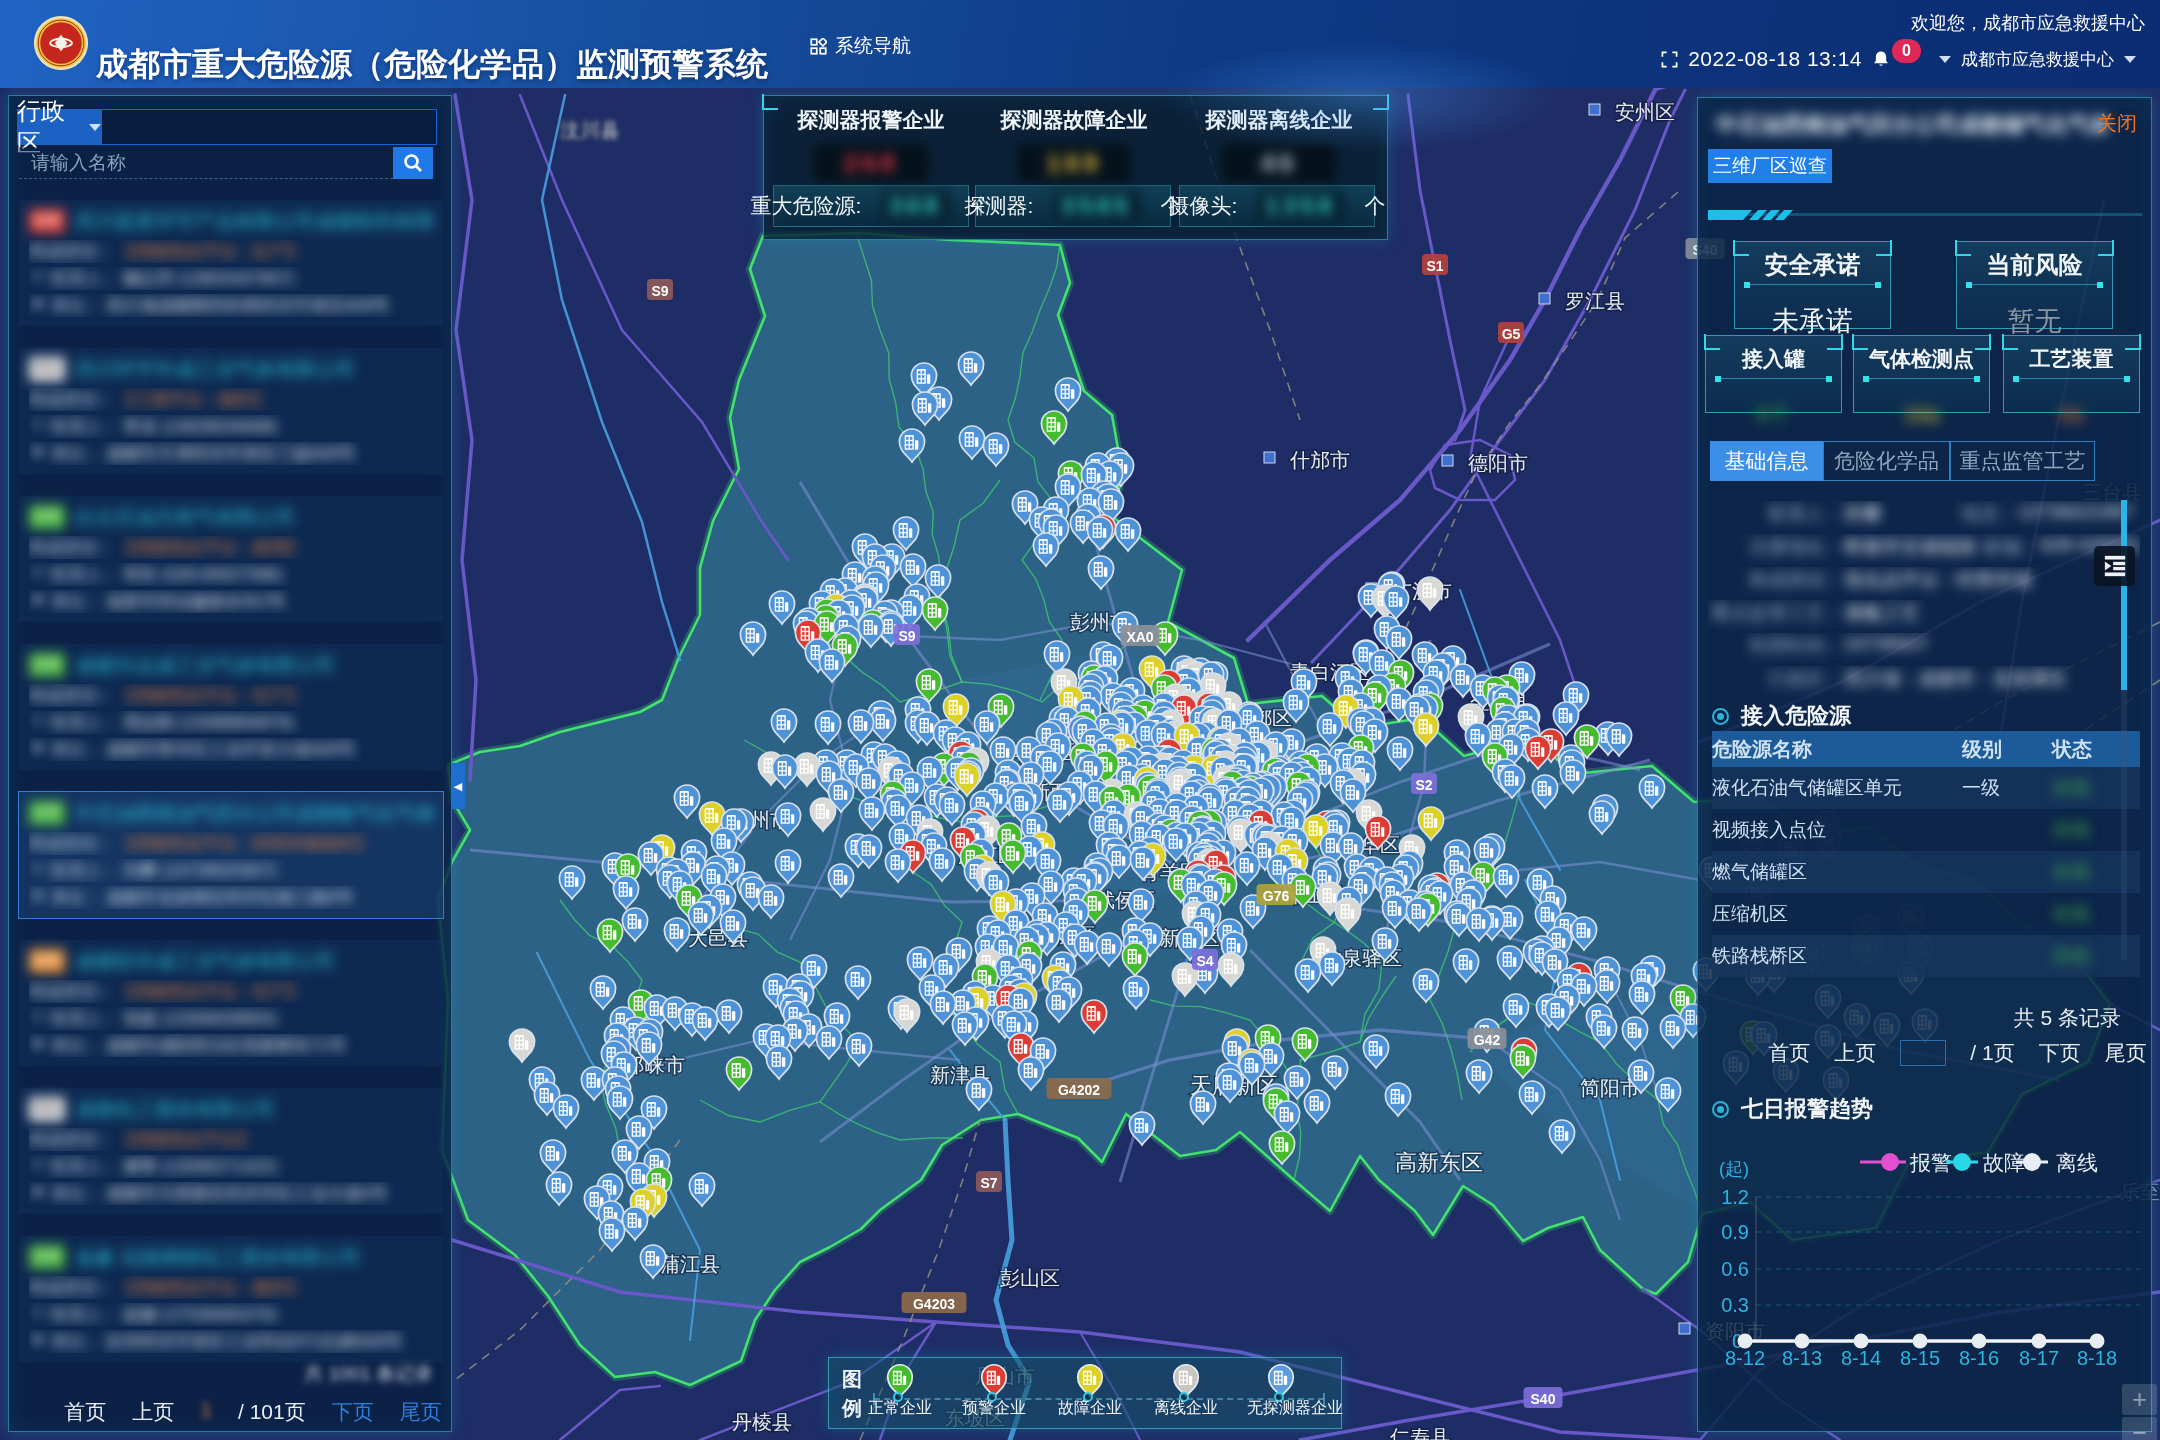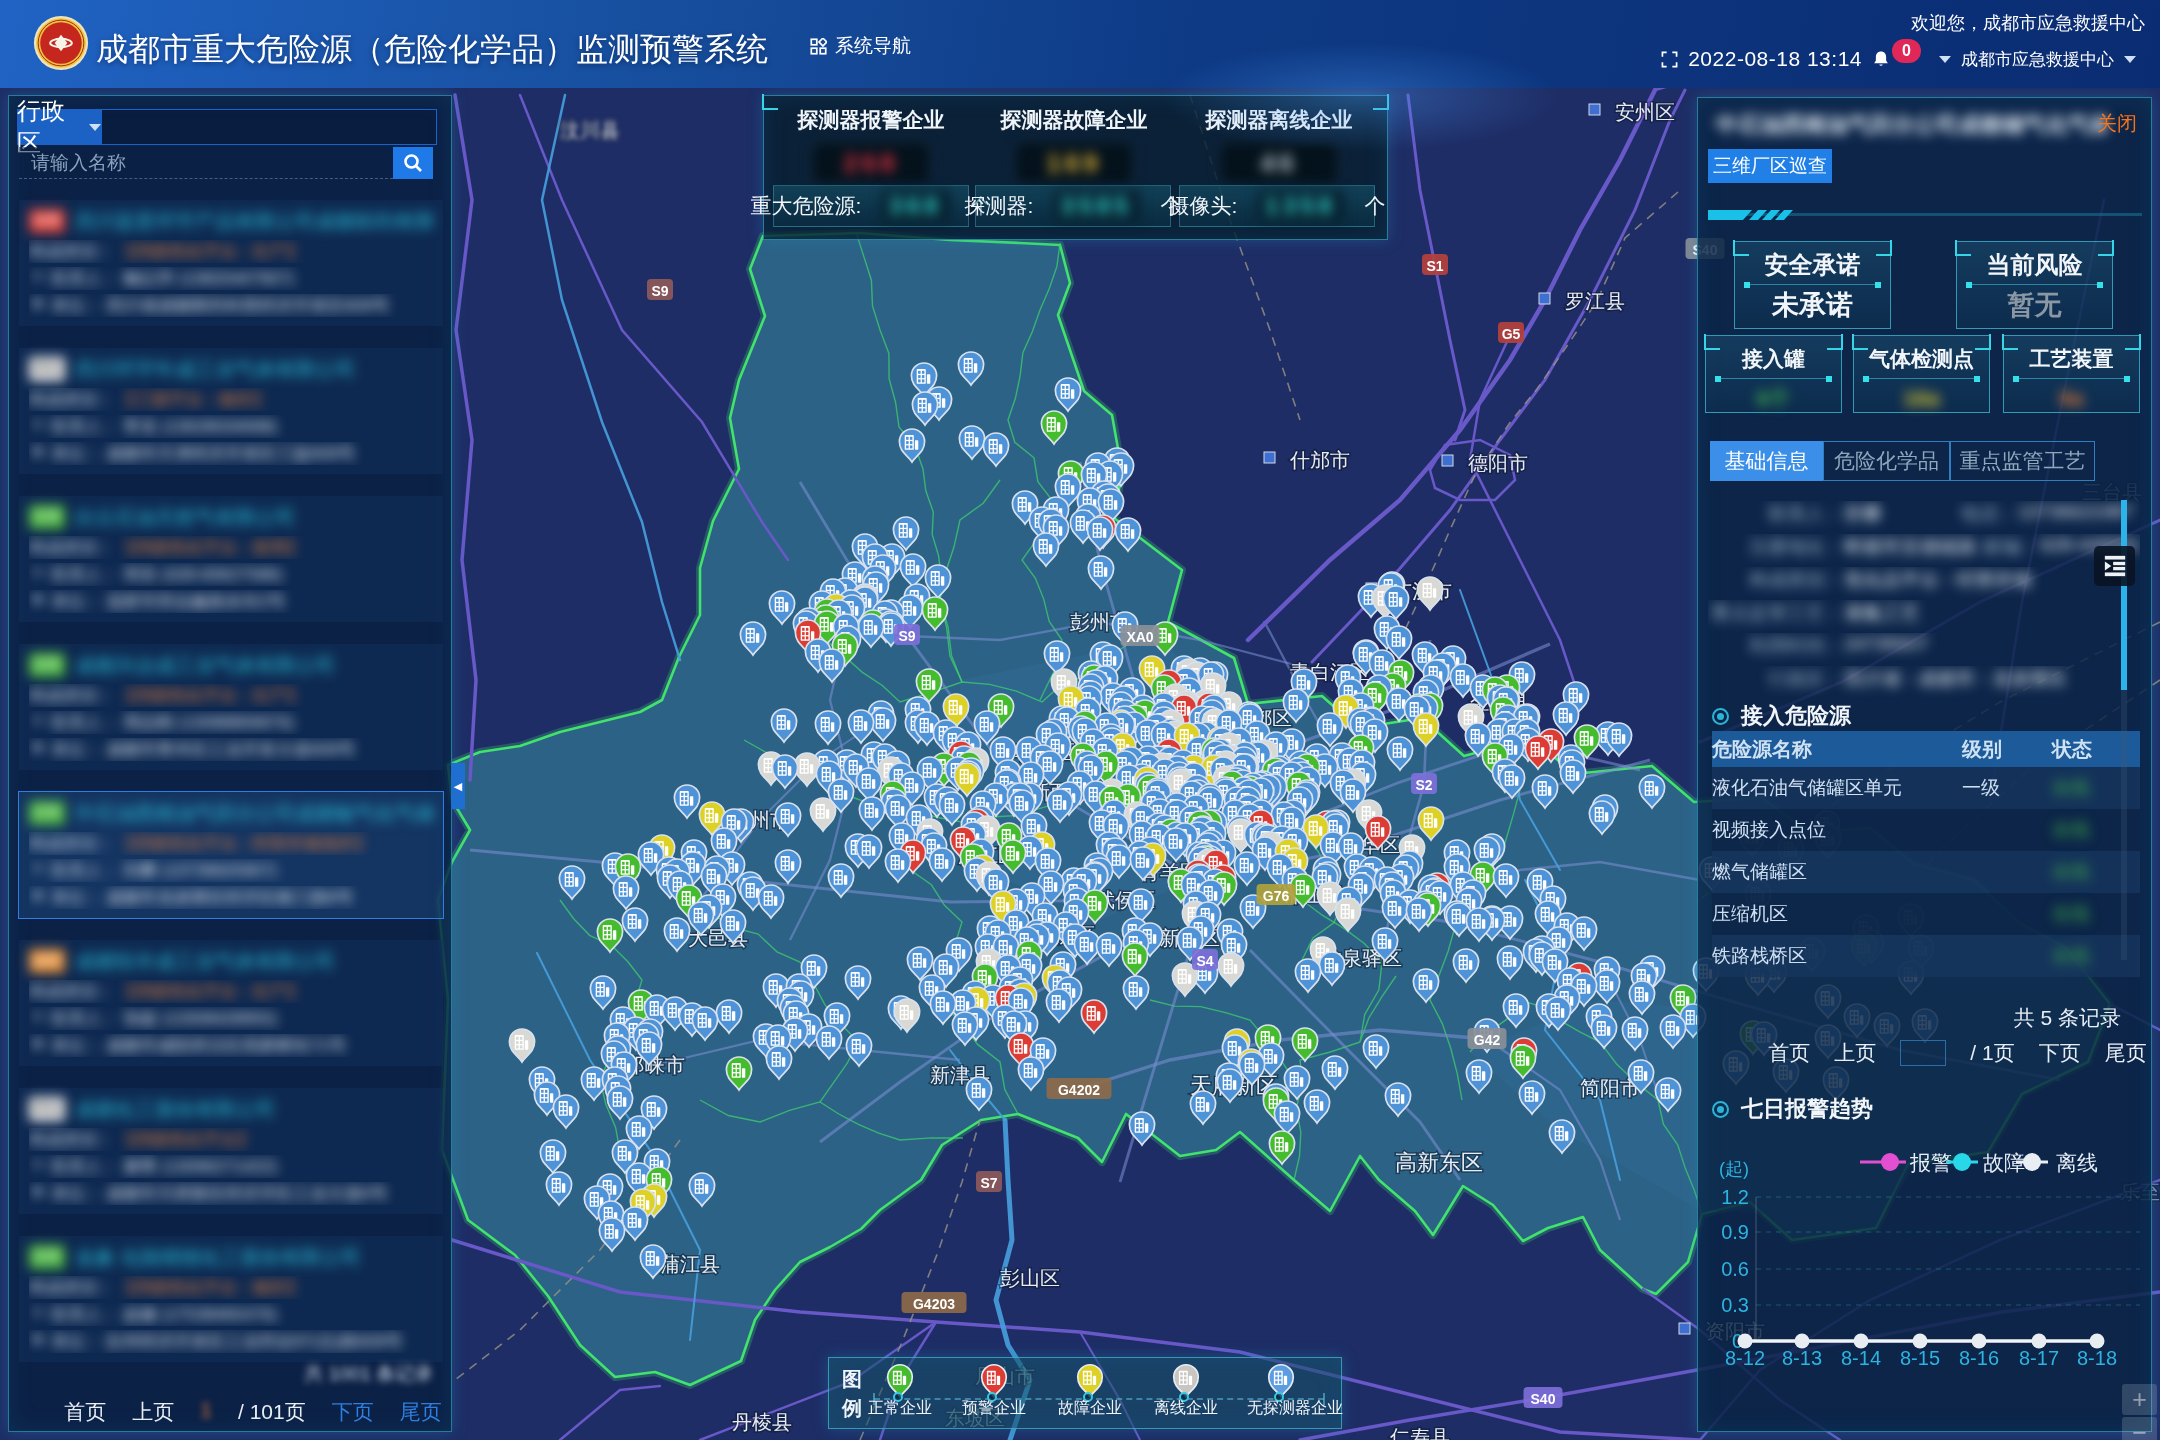--- a/index.html
+++ b/index.html
@@ -3,21 +3,21 @@
 <style>
 *{margin:0;padding:0;box-sizing:border-box}
 html,body{width:2160px;height:1440px;overflow:hidden;background:#1e2d66;font-family:"Liberation Sans",sans-serif}
 #stage{position:relative;width:2160px;height:1440px}
 #map{position:absolute;left:0;top:0}
 .blur{filter:blur(6px)}
 .blur3{filter:blur(3.5px)}
 #hdr{position:absolute;left:0;top:0;width:100%;height:88px;background:linear-gradient(100deg,#2063c4 0%,#174f9e 30%,#0e3a85 55%,#0a2c72 100%);z-index:30}
 #hdr .glow{position:absolute;left:1160px;top:42px;width:400px;height:110px;background:radial-gradient(ellipse at center,rgba(70,150,240,0.38),rgba(70,150,240,0) 70%);border-radius:50%}
 #logo{position:absolute;left:33px;top:15px}
-#title{position:absolute;left:96px;top:28px;font-size:32px;font-weight:normal;color:#fff;white-space:nowrap;text-shadow:0 2px 5px rgba(0,20,60,0.5)}
+#title{position:absolute;left:96px;top:43px;font-size:32px;font-weight:bold;color:#fff;white-space:nowrap;text-shadow:0 2px 5px rgba(0,20,60,0.5)}
 #nav{position:absolute;left:810px;top:33px;color:#fff;font-size:19px;display:flex;align-items:center;gap:8px}
 #welcome{position:absolute;right:15px;top:11px;color:#fff;font-size:18px}
 #hright{position:absolute;right:24px;top:47px;color:#fff;font-size:17px;display:flex;align-items:center;gap:10px}
 #hright .date{font-size:21px;letter-spacing:0.5px}
 #hright .badge0{position:relative;top:-8px;left:-8px;background:#e02858;color:#fff;border-radius:12px;width:29px;height:24px;font-size:16px;font-weight:bold;display:inline-flex;align-items:center;justify-content:center}
 .caret{display:inline-block;width:0;height:0;border-left:6px solid transparent;border-right:6px solid transparent;border-top:7px solid #cfe0f5}
 .panel{position:absolute;background:rgba(9,30,64,0.82);border:1px solid rgba(46,140,170,0.85);box-shadow:0 0 14px rgba(30,140,180,0.35), inset 0 0 22px rgba(20,90,140,0.25);z-index:20}
 #lp{left:8px;top:95px;width:444px;height:1337px}
 #lrow1{position:absolute;left:8px;top:13px;height:36px;display:flex}
 #lsel{width:84px;background:#1b62c4;color:#fff;font-size:24px;display:flex;align-items:center;justify-content:center;gap:6px}
@@ -61,21 +61,21 @@
 #rp{left:1697px;top:97px;width:455px;height:1335px;background:rgba(10,36,68,0.84)}
 #rtitle{position:absolute;left:18px;top:12px;font-size:22px;color:#dfe9f2;font-weight:bold;white-space:nowrap;width:390px;overflow:hidden}
 #rclose{position:absolute;right:14px;top:12px;font-size:20px;color:#f97316}
 #rbtn3d{position:absolute;left:10px;top:51px;width:124px;height:34px;background:#2080e8;color:#fff;font-size:19px;display:flex;align-items:center;justify-content:center;white-space:nowrap}
 #rdeco{position:absolute;left:10px;top:111px}
 .rbox{position:absolute;border:1px solid rgba(60,190,215,0.75);background:linear-gradient(180deg,rgba(40,110,140,0.30),rgba(16,60,90,0.30))}
 .rbox .bt{margin-top:9px;text-align:center;font-size:24px;font-weight:bold;color:#f2f6fa;white-space:nowrap;line-height:28px}
 .rbox .bd{position:relative;margin:5px 12px 0;border-top:1px solid rgba(60,190,215,0.6)}
 .rbox .bd:before,.rbox .bd:after{content:"";position:absolute;top:-3px;width:6px;height:6px;background:#35e0e8}
 .rbox .bd:before{left:-3px}.rbox .bd:after{right:-3px}
-.rbox .bv{margin-top:4px;text-align:center;font-size:27px;font-weight:bold;color:#f2f6fa;line-height:32px}
+.rbox .bv{margin-top:20px;text-align:center;font-size:27px;font-weight:normal;color:#f2f6fa;line-height:32px}
 .tabs{position:absolute;left:12px;top:343px;height:40px;display:flex}
 .tab{border:1px solid #2f7ec0;color:#8fa8bd;font-size:21px;display:flex;align-items:center;justify-content:center}
 .tab.act{background:#3c8fe8;color:#fff;border-color:#3c8fe8}
 .irow{position:relative;height:33px;font-size:19px;display:flex;white-space:nowrap;overflow:hidden}
 .il{width:136px;text-align:right;color:#9fb4c8;flex:none}
 .iv{color:#e8eef4;margin-right:6px}
 .il2{margin-left:auto;color:#9fb4c8}
 #rinfo{position:absolute;left:10px;top:403px;width:432px}
 .shead{position:absolute;left:14px;display:flex;align-items:center;gap:12px;color:#f2f6fa;font-size:22px;font-weight:bold}
 .radio{width:17px;height:17px;border:2px solid #2ab4d8;border-radius:50%;display:flex;align-items:center;justify-content:center}

